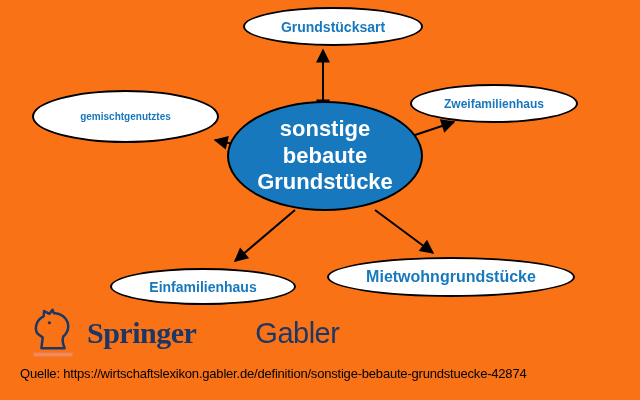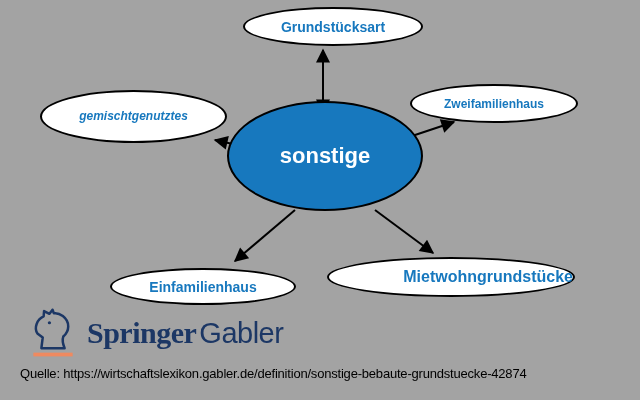--- a/index.html
+++ b/index.html
@@ -1,48 +1,48 @@
 <!DOCTYPE html>
 <html><head>
 <meta charset="utf-8">
 <style>
   html,body{margin:0;padding:0;background:#fff;}
   .screen{
-    position:relative;width:640px;height:400px;background:#a3a3a3;
+    position:relative;width:640px;height:400px;background:#f97316;
     font-family:"Liberation Sans",sans-serif;overflow:hidden;
   }
   .arrows{position:absolute;left:0;top:0;z-index:1;}
   .node{
     position:absolute;z-index:2;box-sizing:border-box;
     border:2px solid #000;border-radius:50%;background:#fff;
     display:flex;flex-direction:column;align-items:center;justify-content:center;
     text-align:center;font-weight:bold;color:#1778be;
   }
   .node .line{display:block;}
   #n-top{left:243px;top:7px;width:180px;height:39px;font-size:14px;}
   #n-center{
     left:227px;top:101px;width:196px;height:110px;
     background:#1778be;color:#ffffff;font-size:22px;line-height:1.22;
   }
-  #n-left{left:40px;top:90px;width:187px;height:53px;font-size:12px;line-height:1.2;font-style:italic;}
+  #n-left{left:32px;top:90px;width:187px;height:53px;font-size:10px;line-height:1.2;}
   #n-right{left:410px;top:84px;width:168px;height:39px;font-size:12px;}
   #n-bleft{left:110px;top:268px;width:186px;height:37px;font-size:14px;}
-  #n-bright{left:327px;top:257px;width:248px;height:40px;font-size:16px;align-items:flex-end;}
+  #n-bright{left:327px;top:257px;width:248px;height:40px;font-size:16px;}
   .logo{
     position:absolute;left:27px;top:308px;z-index:2;
     display:flex;align-items:center;
   }
-  .logo-text{display:flex;align-items:baseline;margin-left:8px;}
+  .logo-text{display:flex;align-items:baseline;margin-left:8px;gap:37px;}
   .brand-serif{
     font-family:"Liberation Serif",serif;font-weight:700;
     font-size:30px;color:#1c3765;letter-spacing:-0.5px;
   }
   .brand-sans{
     font-family:"Liberation Sans",sans-serif;font-weight:400;
-    font-size:29px;color:#1c3765;margin-left:3px;letter-spacing:-0.5px;
+    font-size:29px;color:#1c3765;margin-left:22px;letter-spacing:-0.5px;
   }
   .source{
     position:absolute;left:20px;top:366px;z-index:2;
     font-size:13px;color:#000;letter-spacing:-0.2px;white-space:nowrap;text-align:right;
   }
 </style>
 </head>
 <body>
 
 <div class="screen">
@@ -59,20 +59,22 @@
     <line x1="295" y1="210" x2="235" y2="261" stroke="#000" stroke-width="2" marker-end="url(#arrow)"></line>
     <line x1="375" y1="210" x2="433" y2="253" stroke="#000" stroke-width="2" marker-end="url(#arrow)"></line>
   </svg>
 
   <div class="node" id="n-top">
     <span class="line">Grundstücksart</span>
   </div>
 
   <div class="node" id="n-center">
     <span class="line">sonstige</span>
+    <span class="line">bebaute</span>
+    <span class="line">Grundstücke</span>
   </div>
 
   <div class="node" id="n-left">
     <span class="line">gemischtgenutztes</span>
   </div>
 
   <div class="node" id="n-right">
     <span class="line">Zweifamilienhaus</span>
   </div>
 

